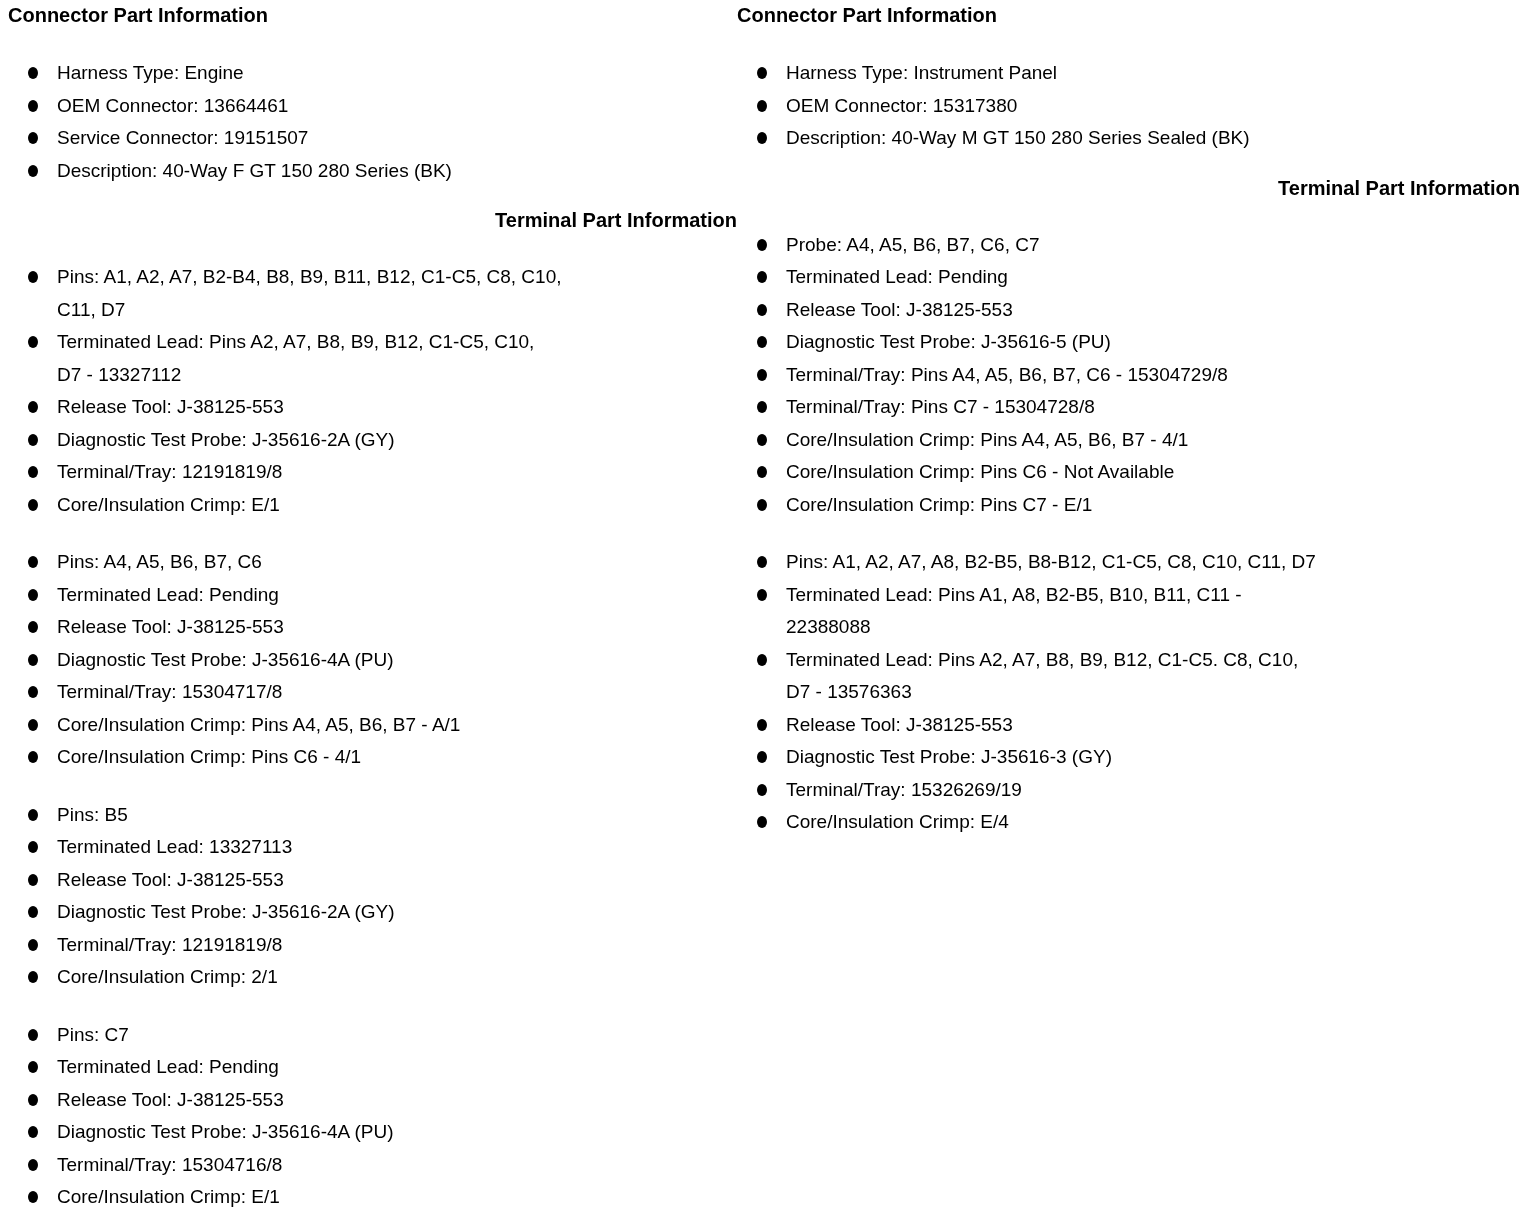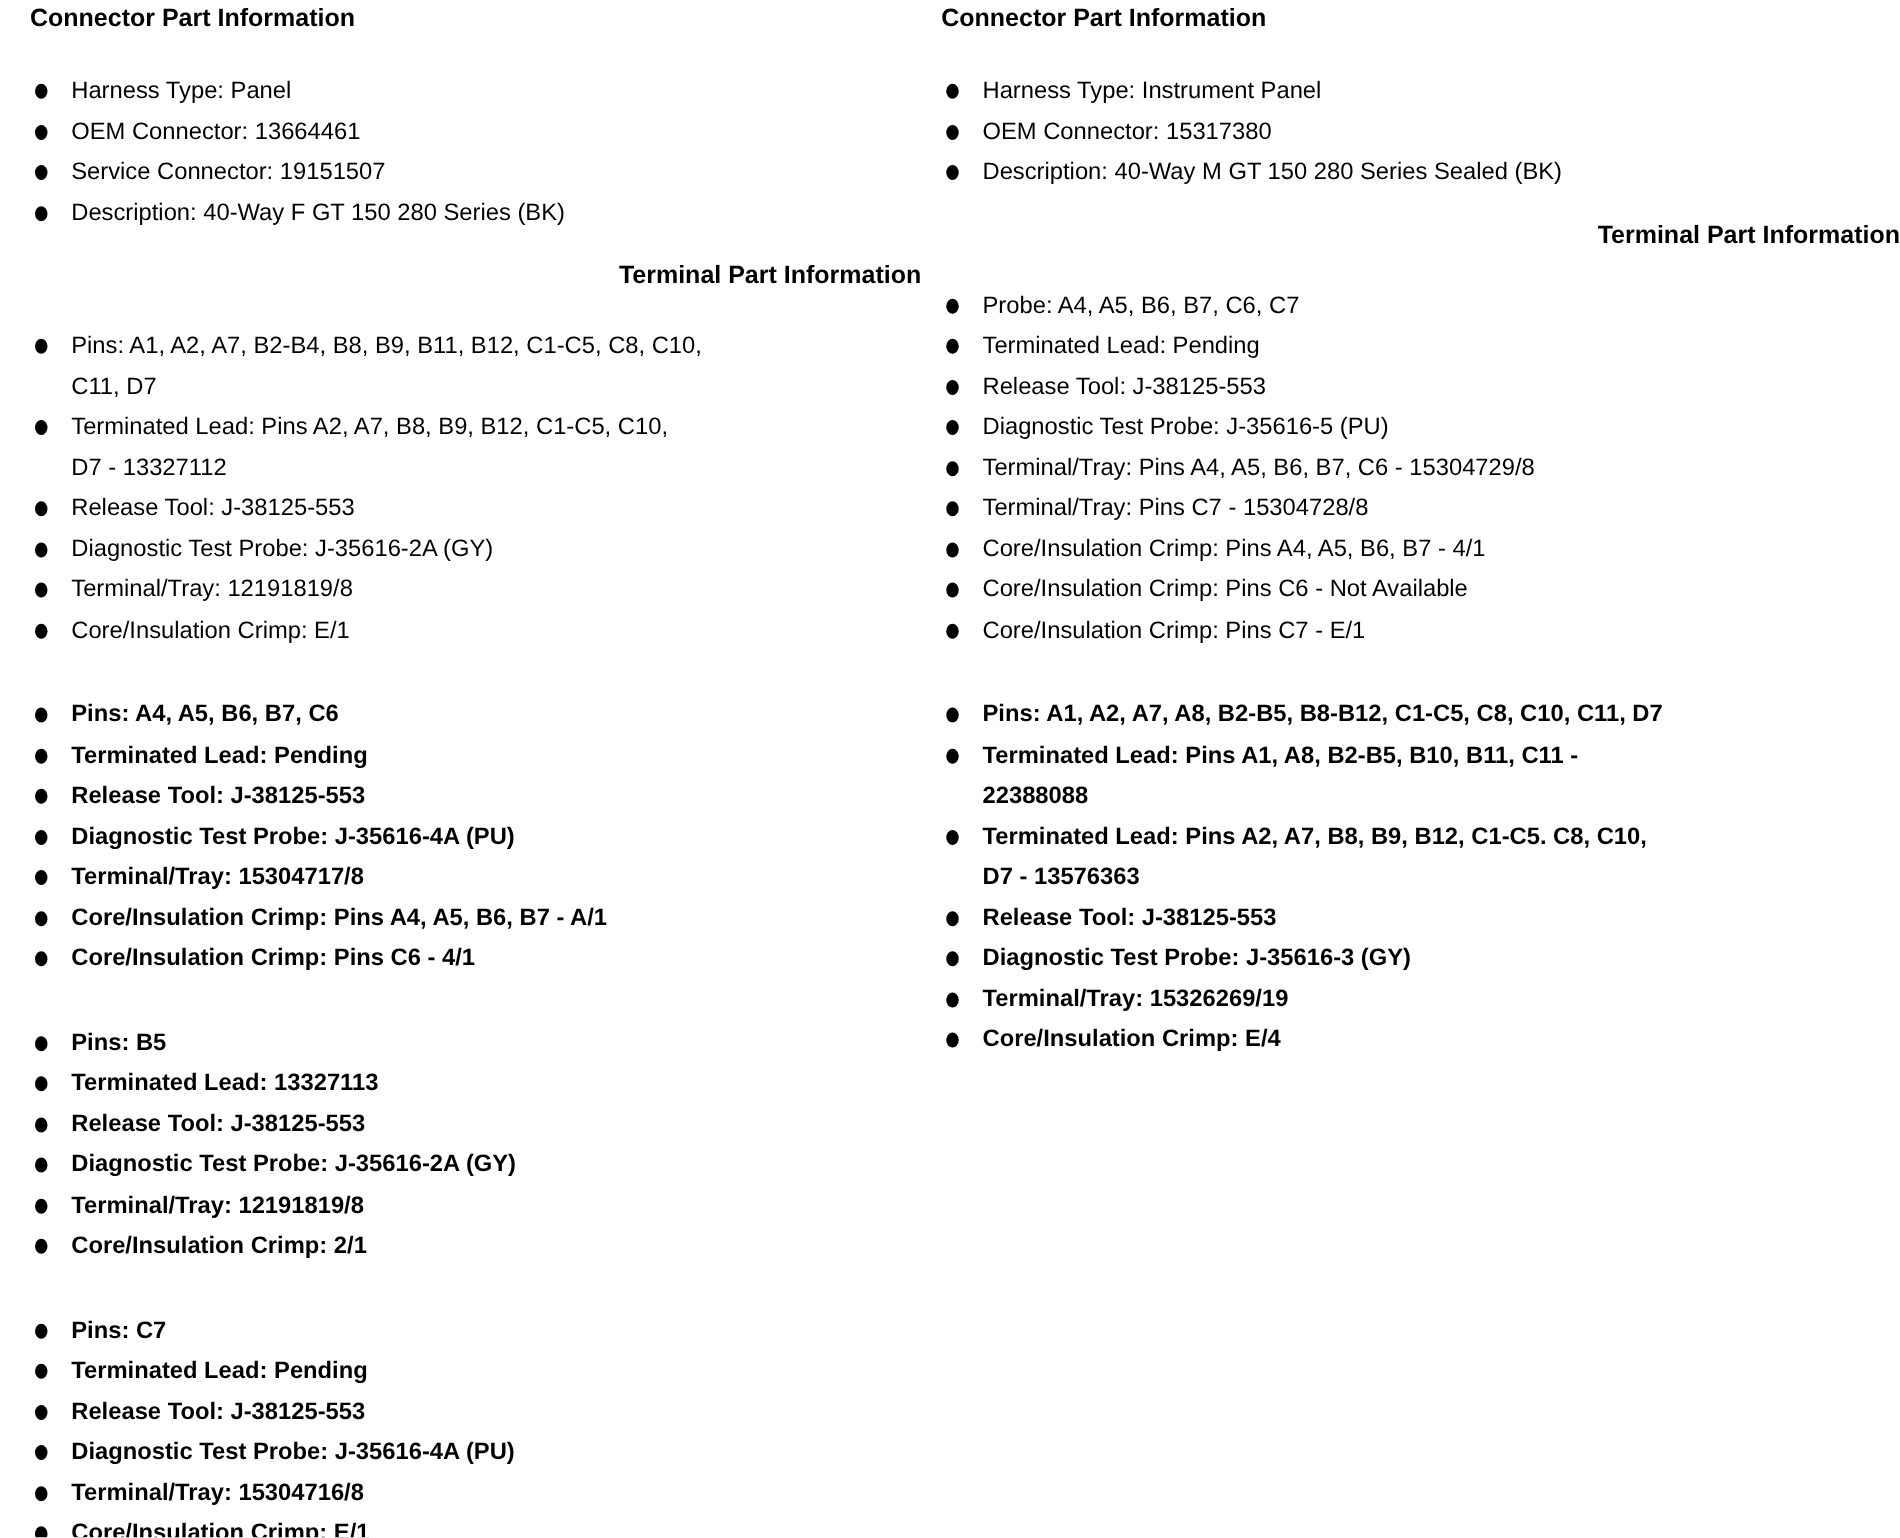--- a/index.html
+++ b/index.html
@@ -27,35 +27,34 @@
     flex: none;
   }
   .col-right {
     flex: 1;
     min-width: 0;
   }
   .section-heading {
     font-size: 20px;
     font-weight: bold;
     line-height: 24px;
-    margin: 0 0 30px 16px;
+    margin: 0 0 30px 0;
   }
   .terminal-heading {
     margin-top: 21px;
     margin-bottom: 29px;
     text-align: right;
   }
   ul.group {
     list-style: none;
     margin: 0;
     padding: 0 0 0 49px;
   }
   ul.group + ul.group {
-    margin-top: 35px;
-    font-weight: bold;
+    margin-top: 25px;
   }
   ul.group li {
     position: relative;
     line-height: 32.5px;
     white-space: pre-wrap;
   }
   ul.group li::before {
     content: "";
     position: absolute;
     left: -29px;
@@ -68,21 +67,21 @@
 </style>
 </head>
 <body>
 
 <div class="page">
 
   <div class="col col-left">
     <h2 class="section-heading">Connector Part Information</h2>
 
     <ul class="group">
-      <li>Harness Type: Panel</li>
+      <li>Harness Type: Engine</li>
       <li>OEM Connector: 13664461</li>
       <li>Service Connector: 19151507</li>
       <li>Description: 40-Way F GT 150 280 Series (BK)</li>
     </ul>
 
     <h2 class="section-heading terminal-heading">Terminal Part Information</h2>
 
     <ul class="group">
       <li>Pins: A1, A2, A7, B2-B4, B8, B9, B11, B12, C1-C5, C8, C10,
 C11, D7</li>

